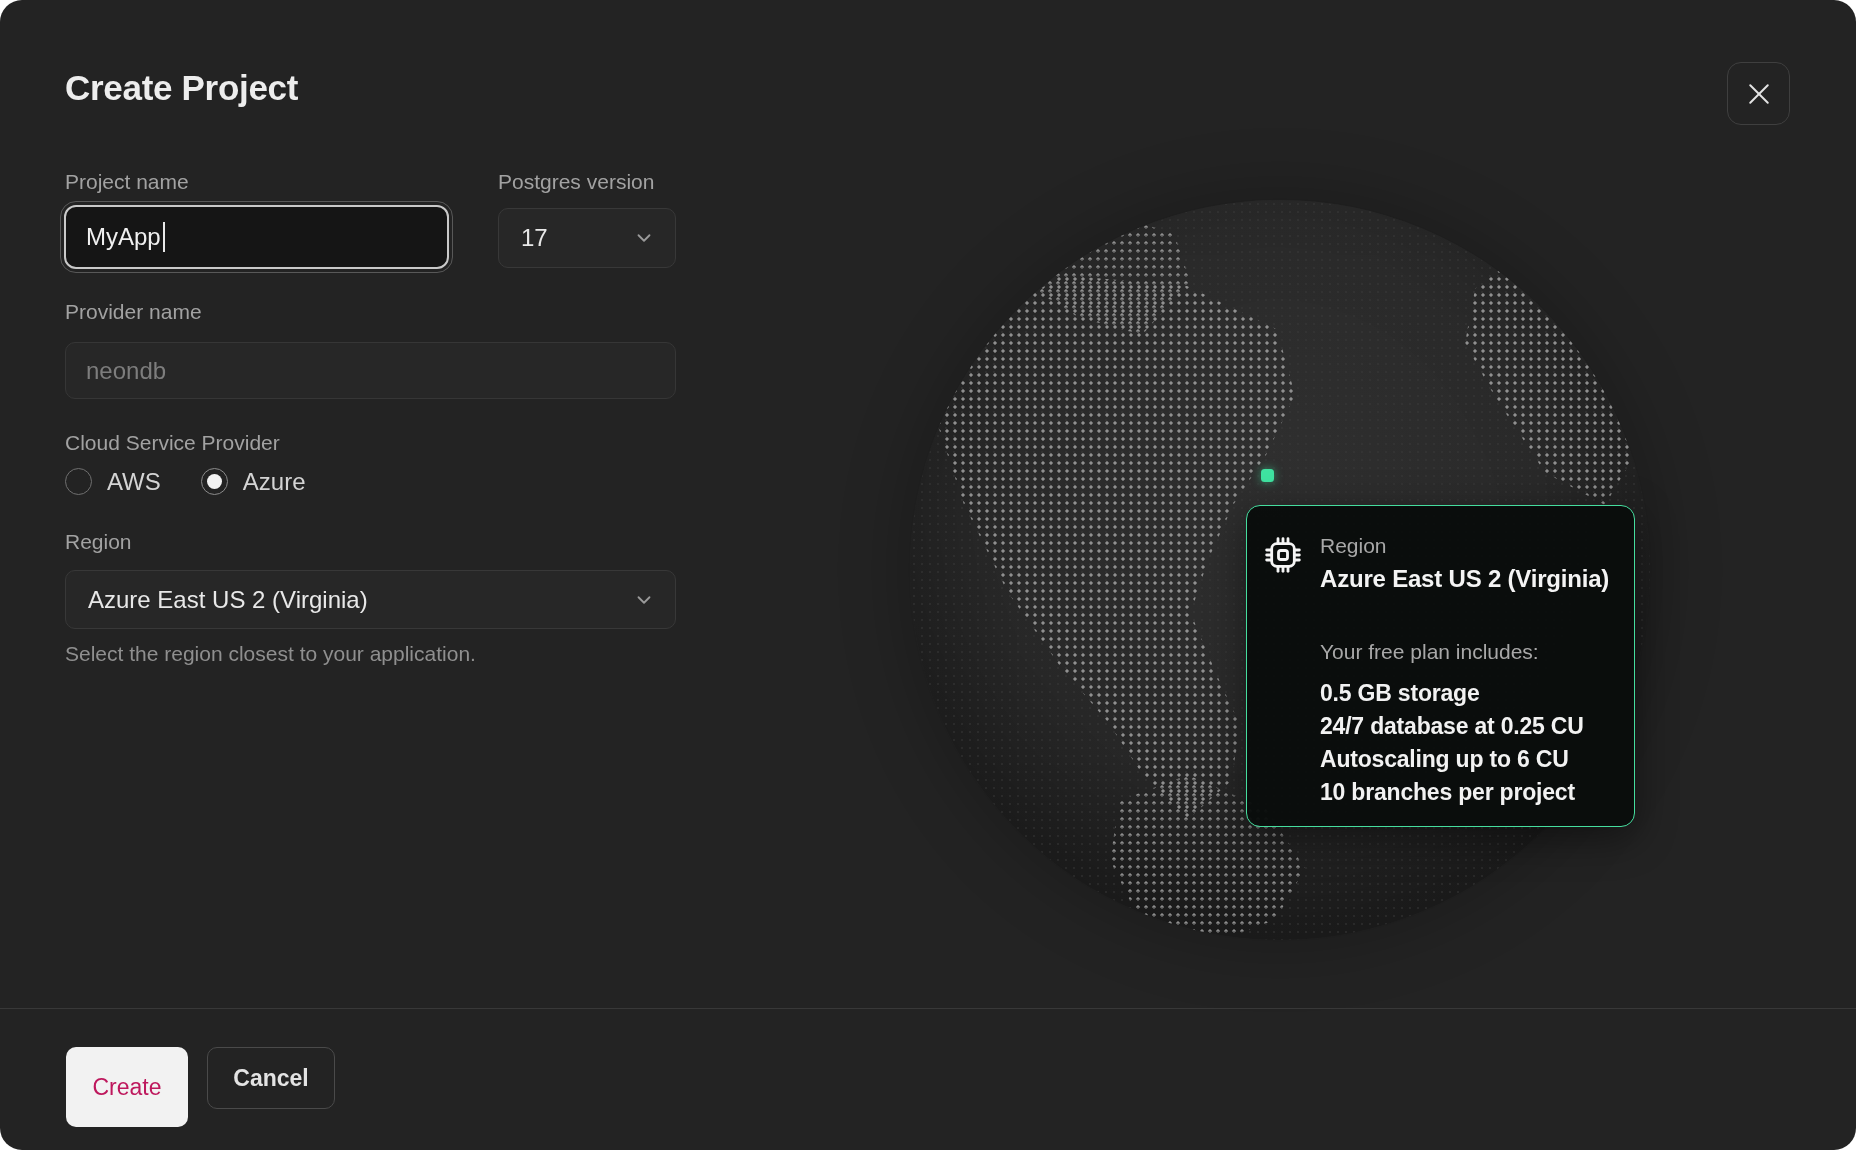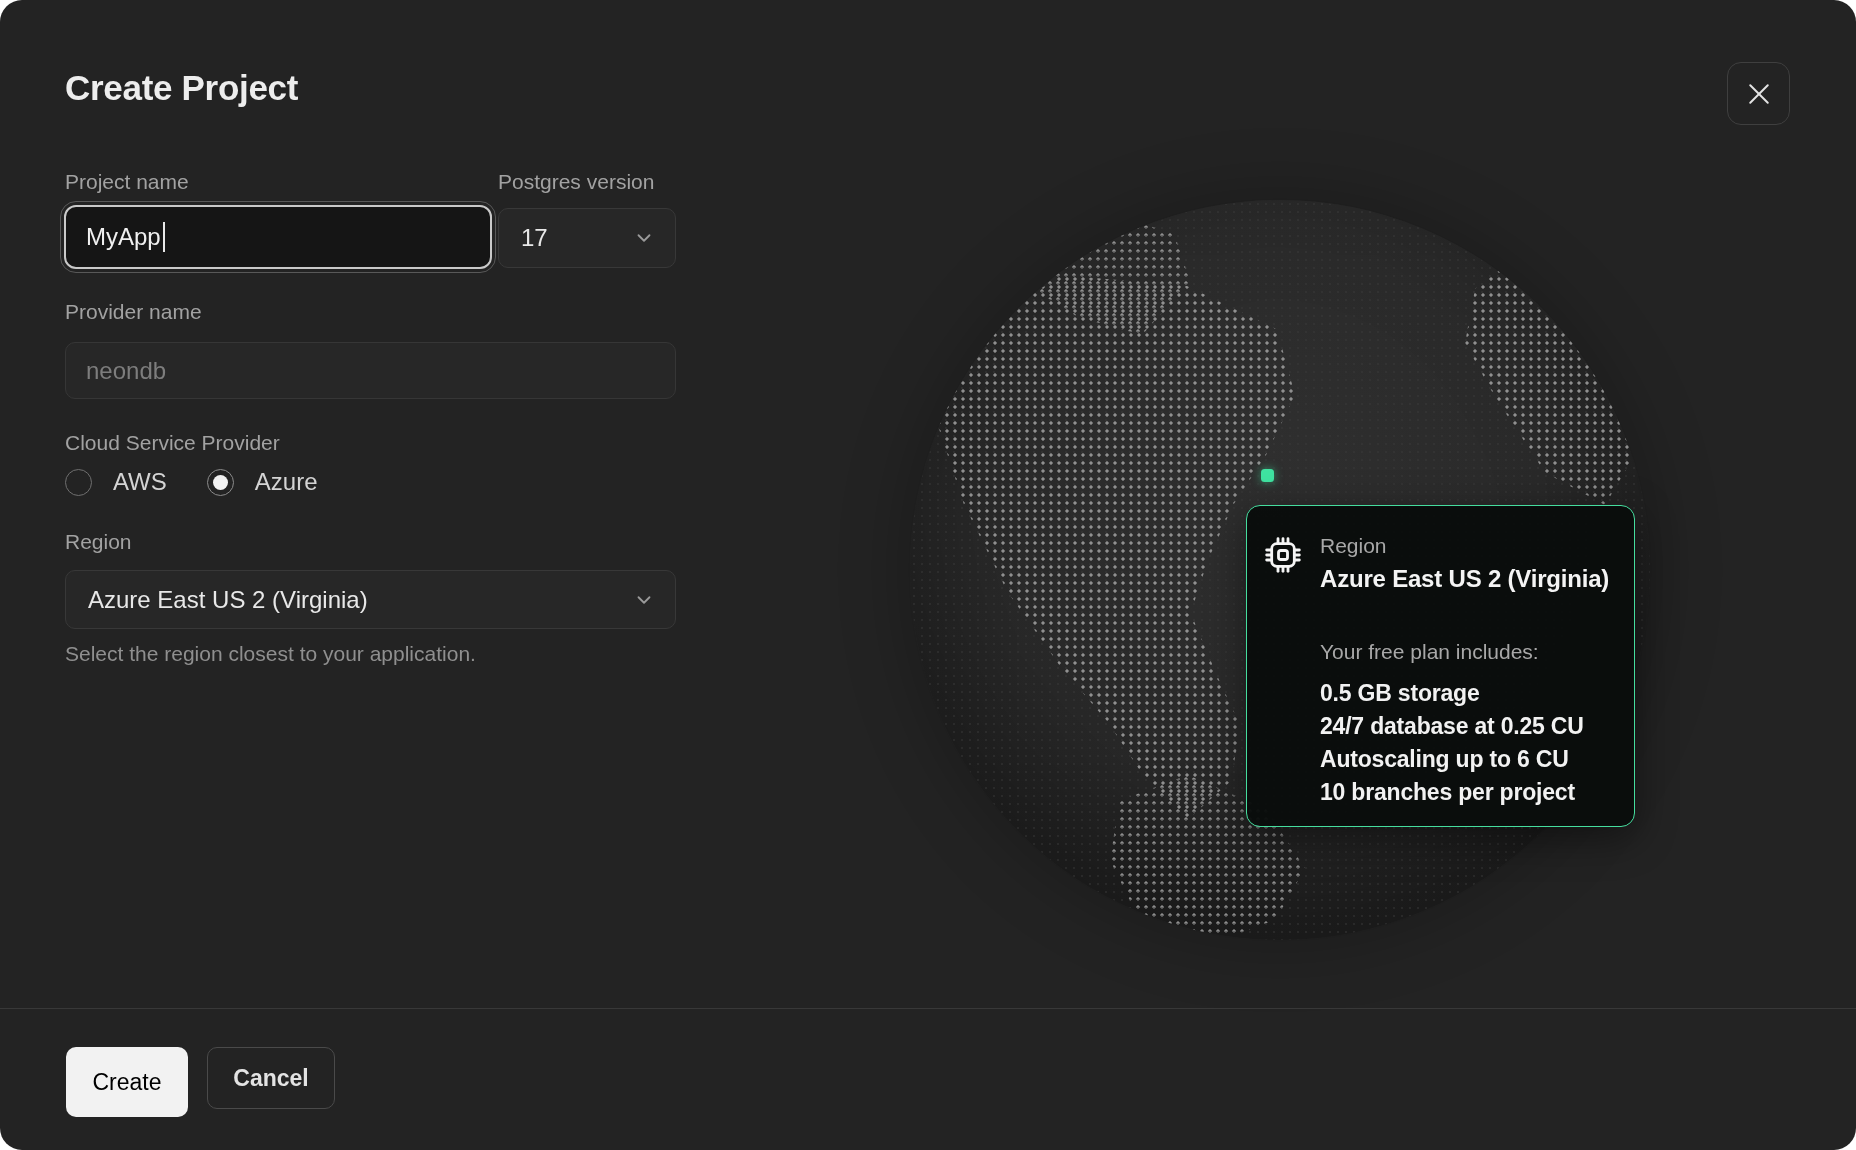--- a/index.html
+++ b/index.html
@@ -29,21 +29,21 @@
   .field-label {
     position: absolute; font-size: 21px; color: #a2a2a2; font-weight: 400;
   }
   .lbl-project { left: 65px; top: 170px; }
   .lbl-pg      { left: 498px; top: 170px; }
   .lbl-db      { left: 65px; top: 300px; }
   .lbl-csp     { left: 65px; top: 431px; }
   .lbl-region  { left: 65px; top: 530px; }
 
   .input-focused {
-    position: absolute; left: 64px; top: 205px; width: 428px; height: 64px;
+    position: absolute; left: 64px; top: 205px; width: 385px; height: 64px;
     background: #151515;
     border: 2px solid #c9c9c9; border-radius: 12px;
     outline: 1px solid #585858; outline-offset: 3px;
     display: flex; align-items: center; padding: 0 20px;
     font-size: 24px; color: #f0f0f0;
   }
   .caret {
     display: inline-block; width: 2px; height: 30px;
     background: #e8e8e8; margin-left: 2px; vertical-align: middle;
   }
@@ -62,21 +62,21 @@
     position: absolute; left: 65px; top: 342px; width: 611px; height: 57px;
     background: #272727; border: 1px solid #363636; border-radius: 10px;
     display: flex; align-items: center; padding: 16px 20px;
     font-size: 24px; color: #7d7d7d;
   }
 
   .radio-row {
     position: absolute; left: 65px; top: 468px;
     display: flex; align-items: center; gap: 40px;
   }
-  .radio-option { display: flex; align-items: center; gap: 21px; cursor: pointer; }
+  .radio-option { display: flex; align-items: flex-start; gap: 15px; cursor: pointer; }
   .radio-circle {
     width: 27px; height: 27px; border-radius: 50%;
     border: 1.5px solid #6f6f6f; background: transparent;
     display: flex; align-items: center; justify-content: center;
   }
   .radio-circle .dot { width: 15px; height: 15px; border-radius: 50%; background: transparent; }
   .radio-circle.checked { border-color: #8b8b8b; }
   .radio-circle.checked .dot { background: #f2f2f2; }
   .radio-label { font-size: 24px; color: #d4d4d4; }
 
@@ -144,22 +144,22 @@
   .tooltip-features { margin: 13px 0 0 57px; }
   .tooltip-features div {
     font-size: 23px; color: #f2f2f2; font-weight: 600; line-height: 33px; letter-spacing: -0.2px;
   }
 
   
   .footer-divider {
     position: absolute; left: 0; right: 0; top: 1008px; height: 1px; background: #383838;
   }
   .btn-create {
-    position: absolute; left: 66px; top: 1047px; width: 122px; height: 70px;
-    background: #f2f2f2; color: #000000;
+    position: absolute; left: 66px; top: 1047px; width: 122px; height: 80px;
+    background: #f2f2f2; color: #be185d;
     border: none; border-radius: 10px;
     font-size: 23px; font-weight: 500; font-family: inherit; cursor: pointer;
   }
   .btn-cancel {
     position: absolute; left: 207px; top: 1047px; width: 128px; height: 62px;
     background: transparent; color: #e3e3e3;
     border: 1px solid #4a4a4a; border-radius: 10px;
     font-size: 23px; font-weight: 700; font-family: inherit; cursor: pointer;
   }
 </style>

